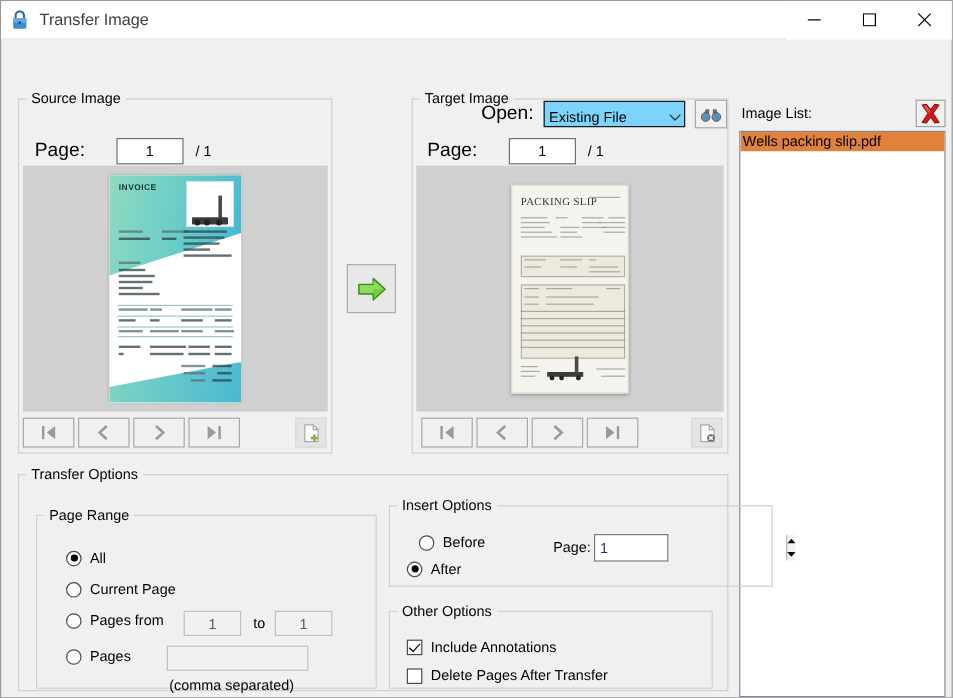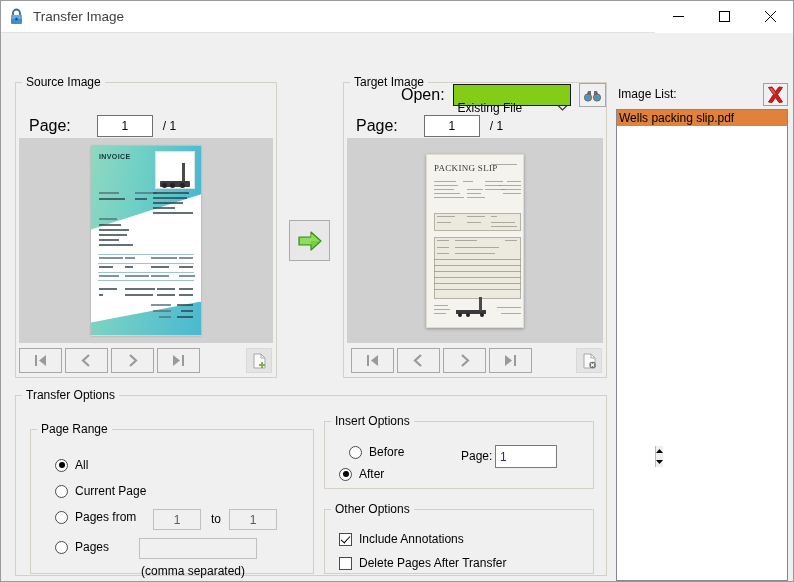--- a/index.html
+++ b/index.html
@@ -77,22 +77,22 @@
 
   
   #transfer-btn {
     position:absolute; left:288px; top:187px; width:41px; height:41px;
     background:#e8e8e8; border:1px solid #acacac;
     display:flex; align-items:center; justify-content:center;
   }
 
   
   .combo {
-    width:118px; height:22px; background:#84cc16; border:1px solid #171717;
-    display:flex; align-items:flex-start; padding:16px 2px 0 4px;
+    width:118px; height:22px; background:#7dd3fc; border:1px solid #171717;
+    display:flex; align-items:flex-end; padding:16px 2px 0 4px;
     font-size:12px;
   }
   .combo-val { flex:1 1 auto; white-space:nowrap; overflow:hidden; }
   .binoc-btn {
     width:27px; height:24px; background:#f0f0f0; border:1px solid #a8a8a8;
     display:flex; align-items:center; justify-content:center; margin-left:8px;
   }
 
   
   #imagelist-label { position:absolute; left:617px; top:54px; font-size:12px; }
@@ -108,21 +108,21 @@
   .list-item {
     height:16px; line-height:16px; padding:0 2px; font-size:12px;
     white-space:nowrap; overflow:hidden;
   }
   .list-item.selected { background:#e08game; }
   .list-item.selected { background:#e0813c; color:#000; }
 
   
   #grp-transfer { left:14px; top:355px; width:592px; height:188px; }
   #grp-pagerange { left:14px; top:20px; width:284px; height:152px; }
-  #grp-insert { left:308px; top:12px; width:270px; height:75px; }
+  #grp-insert { left:308px; top:12px; width:320px; height:75px; }
   #grp-other { left:308px; top:100px; width:270px; height:72px; }
 
   .radio-row { position:absolute; display:flex; align-items:center; }
   .radio {
     width:13px; height:13px; border-radius:50%;
     border:1px solid #4a4a4a; background:#fff;
     display:flex; align-items:center; justify-content:center;
     flex:0 0 13px;
   }
   .radio.checked::after {

